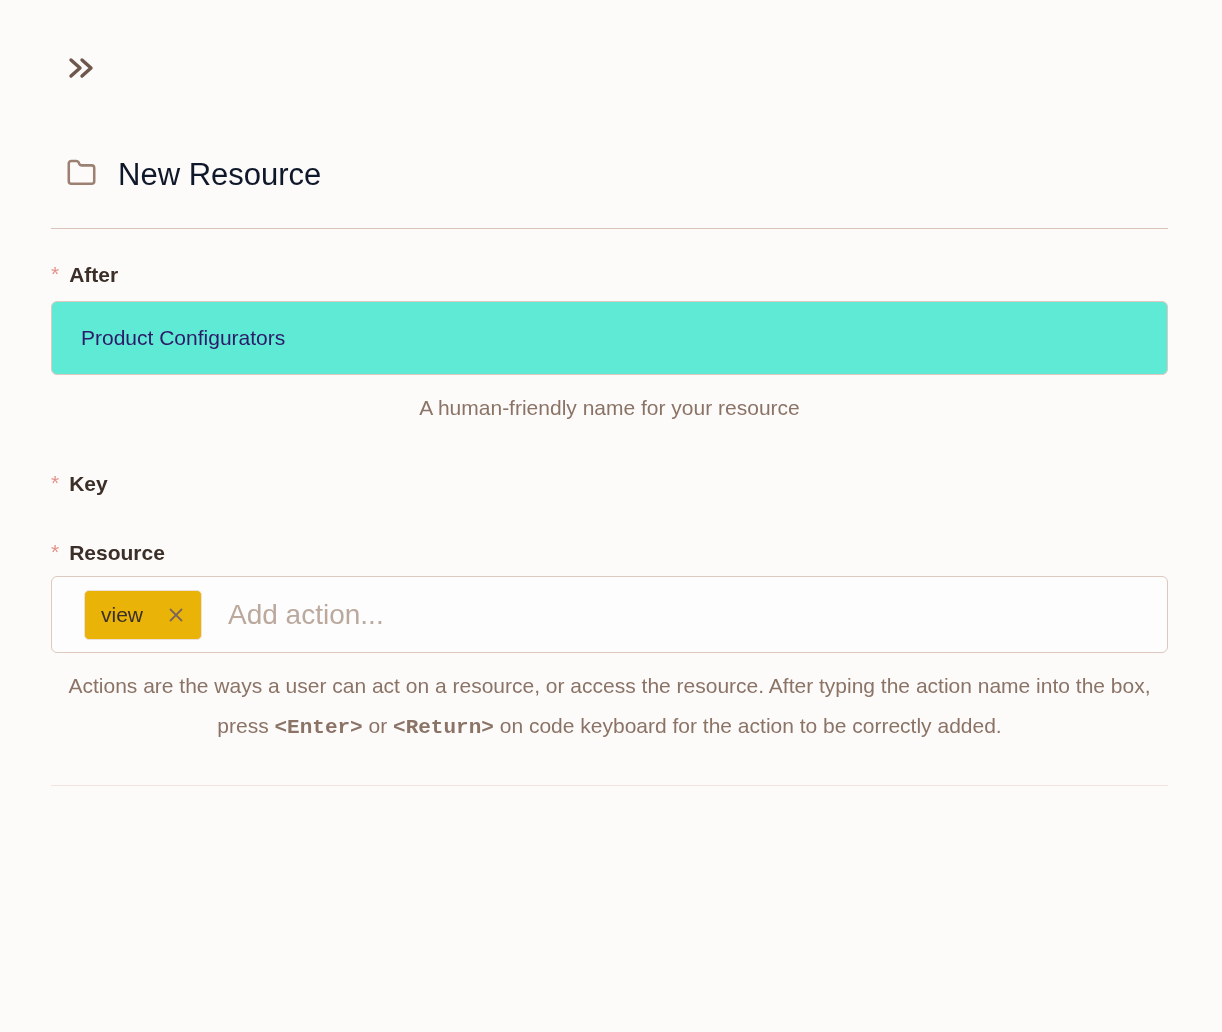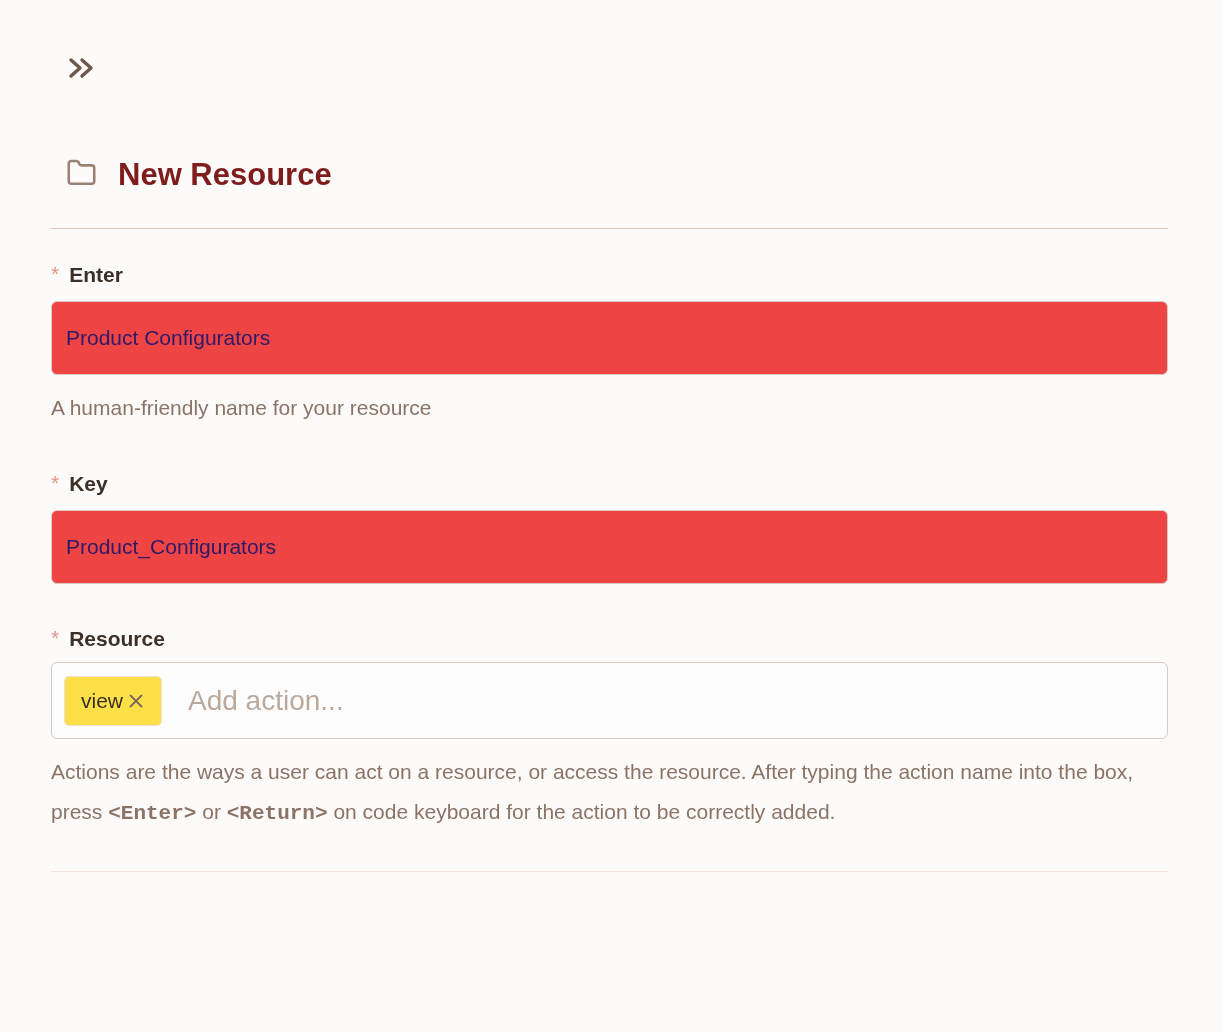--- a/index.html
+++ b/index.html
@@ -30,22 +30,22 @@
   .drawer-header {
     display: flex;
     align-items: center;
     gap: 21px;
     margin: 67px 0 0 15px;
   }
   .drawer-header h1 {
     margin: 0;
     font-size: 31px;
     line-height: 42px;
-    font-weight: 700;
-    color: #7f1d1d;
+    font-weight: 400;
+    color: #0f172a;
   }
   .divider {
     border: none;
     border-top: 1px solid #d9c2b8;
     margin: 32px 0 0 0;
   }
   .divider.bottom {
     border-top: 1px solid #f2e4dc;
     margin-top: 37px;
   }
@@ -66,57 +66,59 @@
     top: -1px;
   }
   .lbl-name    { margin-top: 32px; }
   .lbl-key     { margin-top: 42px; }
   .lbl-actions { margin-top: 41px; }
   .text-input {
     display: block;
     width: 100%;
     height: 74px;
     margin-top: 12px;
-    padding: 0 14px;
+    padding: 0 29px;
     border: 1px solid #ddc9bf;
     border-radius: 6px;
-    background: #ef4444;
+    background: #5eead4;
     font-family: "Liberation Sans", sans-serif;
     font-size: 21px;
     color: #2d1a69;
     outline: none;
   }
   .helper {
     margin: 13px 0 0 0;
     font-size: 21px;
     line-height: 40px;
     color: #8b7366;
+    text-align: center;
   }
   .helper b { font-weight: 700; font-family: Liberation Mono, monospace; }
   .tag-box {
     display: flex;
     align-items: center;
     width: 100%;
     height: 77px;
     margin-top: 9px;
     padding: 0 12px;
     border: 1px solid #ddc9bf;
     border-radius: 6px;
     background: #fdfdfd;
   }
   .chip {
     display: inline-flex;
     align-items: center;
-    gap: 4px;
+    gap: 24px;
     padding: 12px 16px;
-    background: #fde047;
+    background: #eab308;
     border: 1px solid #ece0d9;
     border-radius: 5px;
     font-size: 21px;
     color: #3a2f28;
+    margin-left: 20px;
   }
   .chip-x {
     display: inline-flex;
     align-items: center;
     justify-content: center;
     cursor: pointer;
     line-height: 0;
   }
   .tag-input {
     flex: 1;
@@ -152,30 +154,29 @@
     </span>
     <h1>New Resource</h1>
   </div>
 
   <hr class="divider">
 
   <form>
 
     <div class="field-label lbl-name">
       <span class="req">*</span>
-      <span>Enter</span>
+      <span>After</span>
     </div>
     <input class="text-input" type="text" value="Product Configurators" style="">
     <p class="helper">A human-friendly name for your resource</p>
 
     <div class="field-label lbl-key">
       <span class="req">*</span>
       <span>Key</span>
     </div>
-    <input class="text-input" type="text" value="Product_Configurators" style="">
 
     <div class="field-label lbl-actions">
       <span class="req">*</span>
       <span>Resource</span>
     </div>
     <div class="tag-box">
       <span class="chip">
         <span>view</span>
         <span class="chip-x">
           <svg width="18" height="18" viewBox="0 0 18 18" fill="none">

